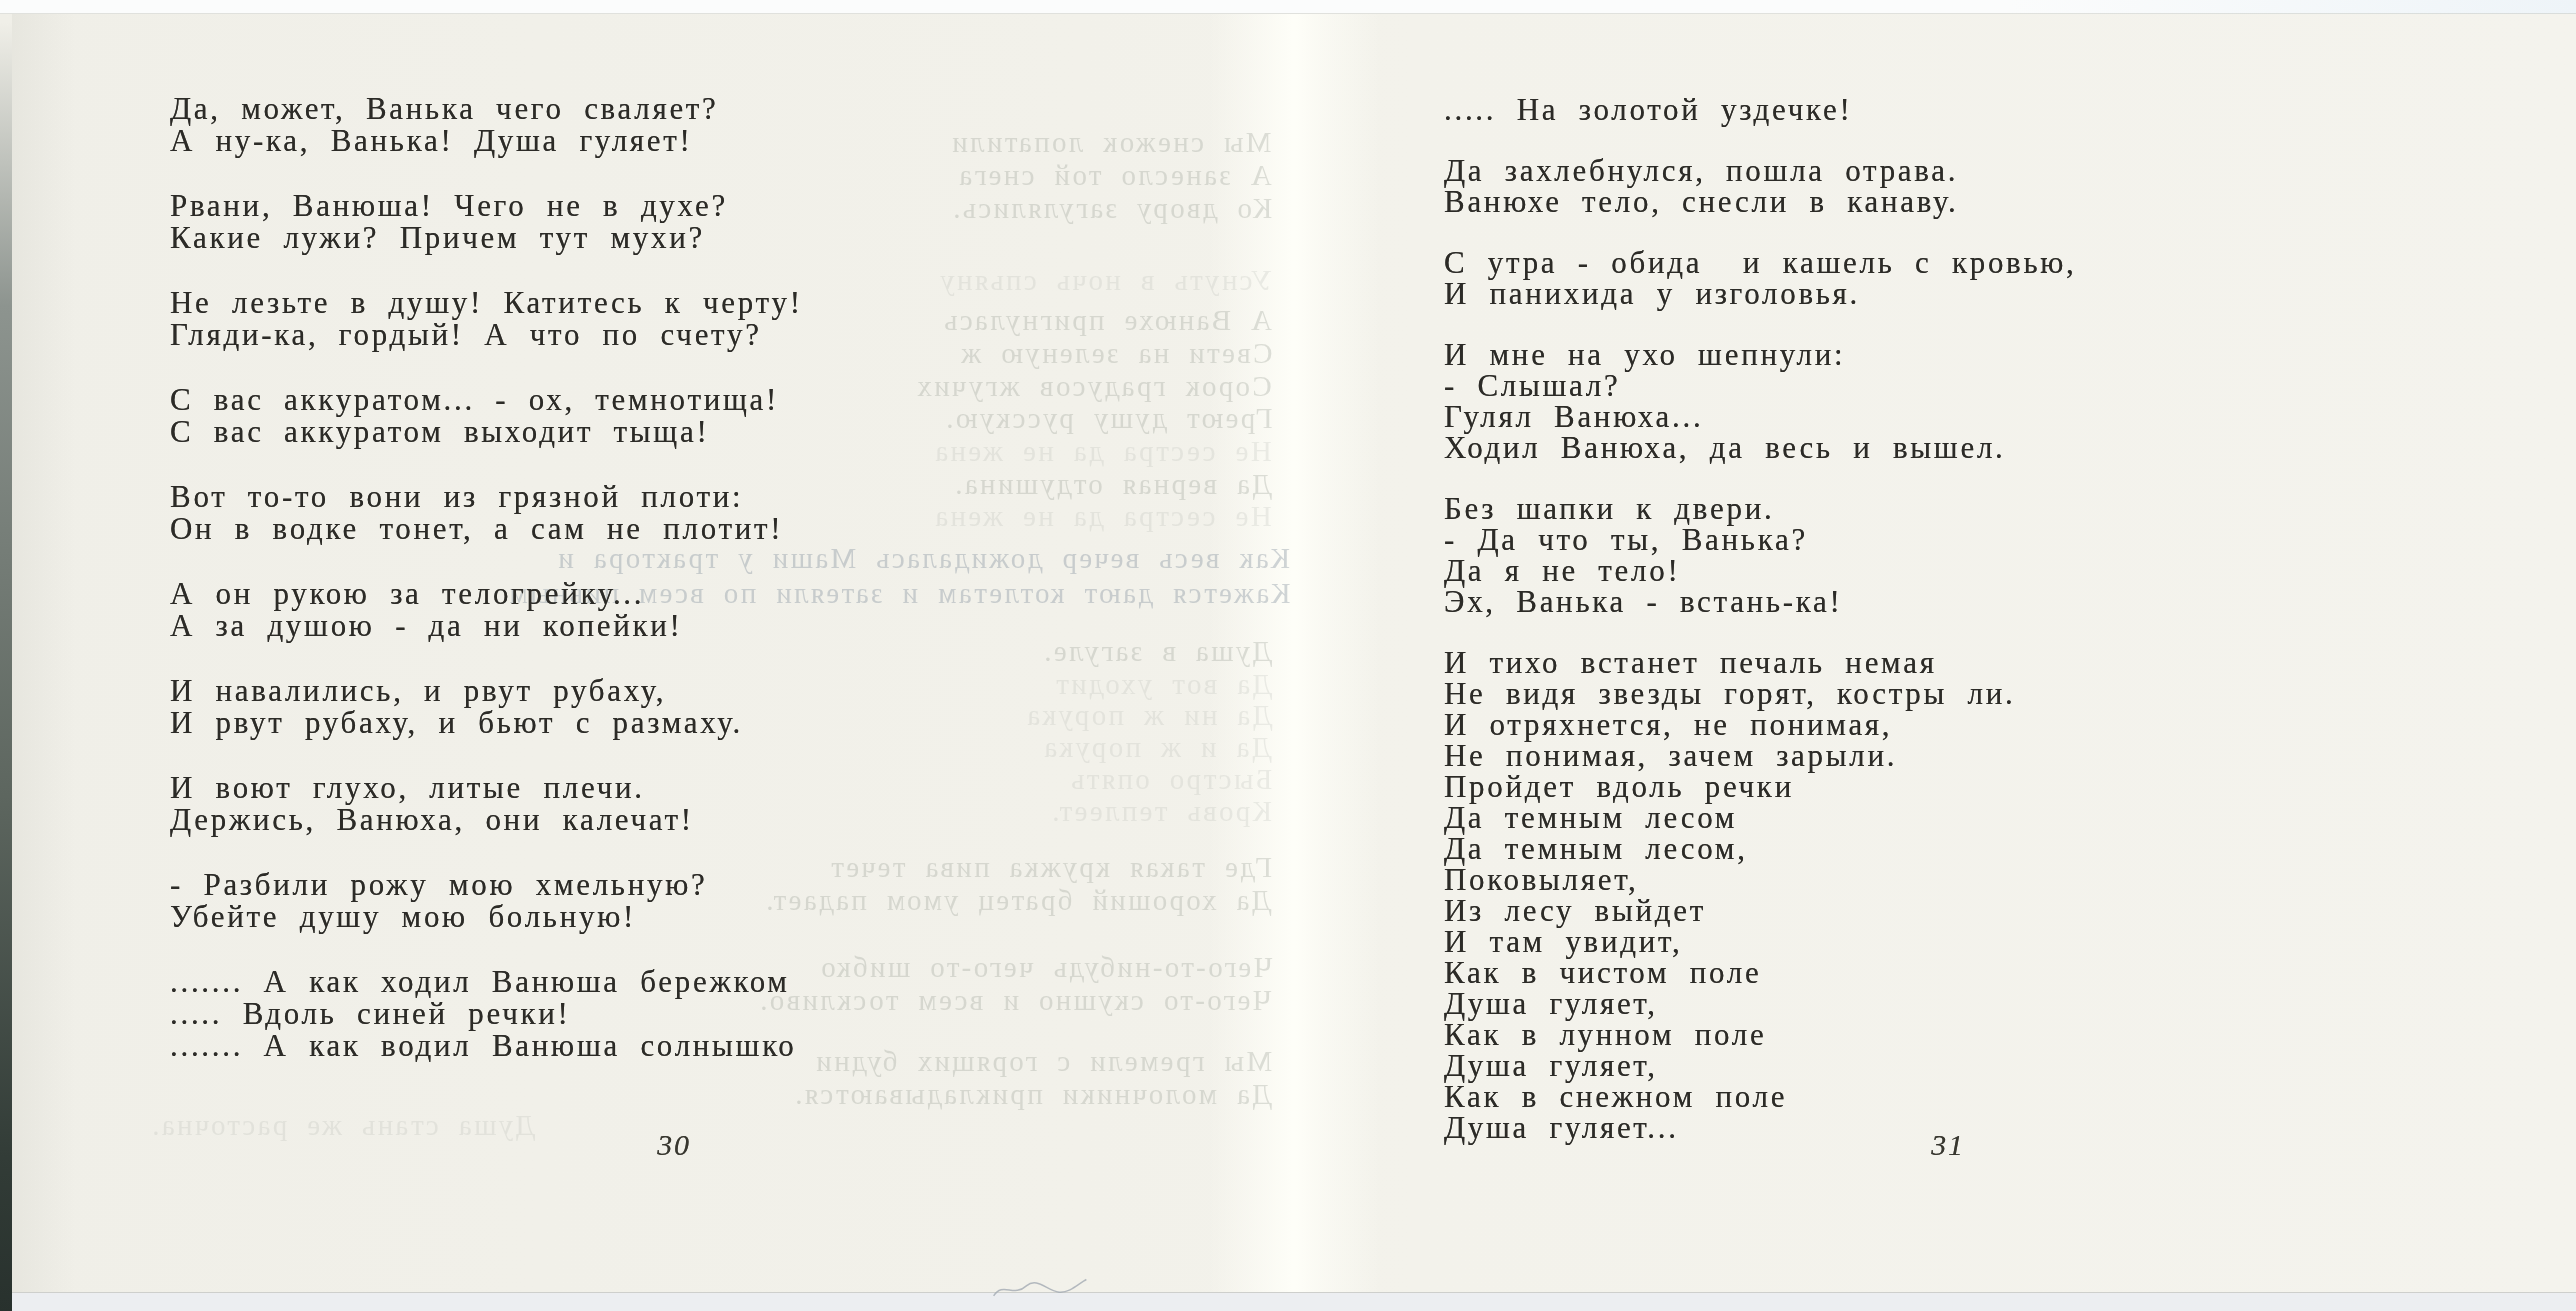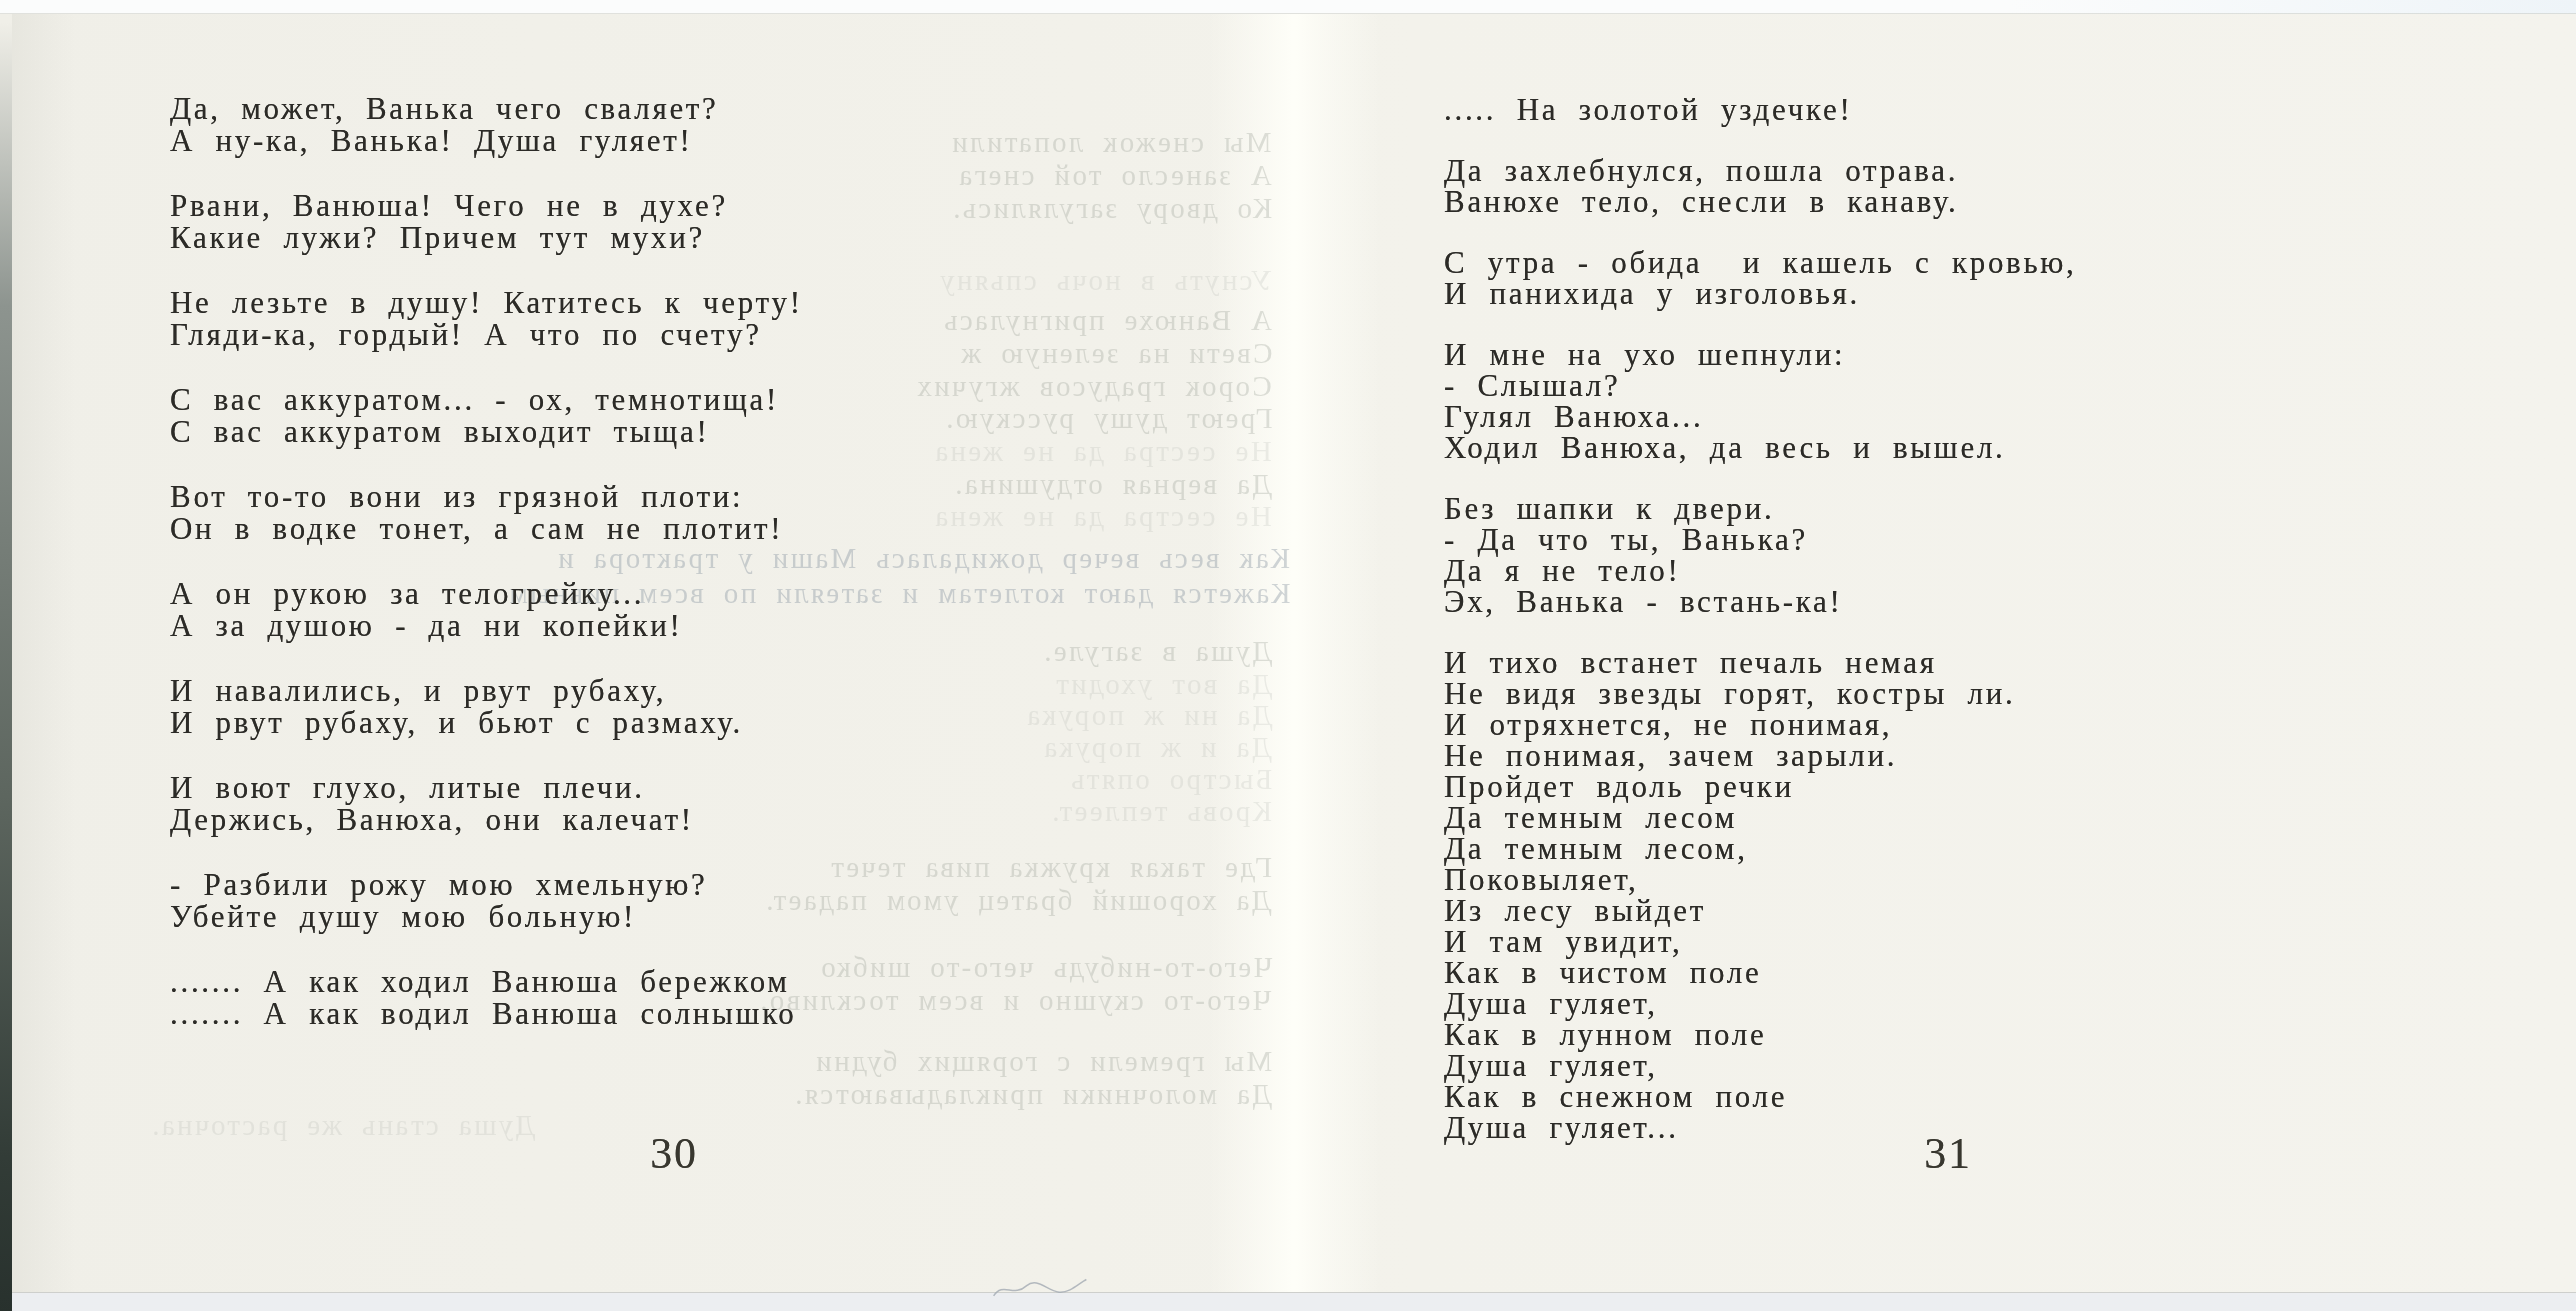--- a/index.html
+++ b/index.html
@@ -51,22 +51,23 @@
     text-shadow:0 0 0.5px rgba(44,43,39,.75);
   }
   .page-text.left{left:170px;top:93px;}
   .page-text.left .line{height:32px;line-height:32px;}
   .page-text.left .stanza{margin-bottom:33px;}
   .page-text.right{left:1444px;top:94px;}
   .page-text.right .line{height:31px;line-height:31px;}
   .page-text.right .stanza{margin-bottom:30px;}
   .pagenum{
     position:absolute;width:82px;text-align:center;
-    font-size:44px;color:#38372f;letter-spacing:1.8px;z-index:3;
+    font-size:30px;color:#38372f;letter-spacing:1.8px;z-index:3;
     text-shadow:0 0 0.5px rgba(44,43,39,.7);
+    font-style:italic;
   }
   .pagenum.left-num{left:633px;top:1128px;}
   .pagenum.right-num{left:1907px;top:1128px;}
   
   .ghost-layer{position:absolute;left:0;top:0;width:2576px;height:1312px;z-index:2;}
   .ghost{
     position:absolute;
     font-size:29px;height:31px;line-height:31px;
     letter-spacing:2.3px;word-spacing:8.2px;white-space:pre;
     transform:scaleX(-1);
@@ -145,20 +146,21 @@
       <div class="stanza">
         <div class="line">И воют глухо, литые плечи.</div>
         <div class="line">Держись, Ванюха, они калечат!</div>
       </div>
       <div class="stanza">
         <div class="line">- Разбили рожу мою хмельную?</div>
         <div class="line">Убейте душу мою больную!</div>
       </div>
       <div class="stanza">
         <div class="line">....... А как ходил Ванюша бережком</div>
+        <div class="line">..... Вдоль синей речки!</div>
         <div class="line">....... А как водил Ванюша солнышко</div>
       </div>
     </div>
   <div class="page-text right" id="rightText">
       <div class="stanza">
         <div class="line">..... На золотой уздечке!</div>
       </div>
       <div class="stanza">
         <div class="line">Да захлебнулся, пошла отрава.</div>
         <div class="line">Ванюхе тело, снесли в канаву.</div>

